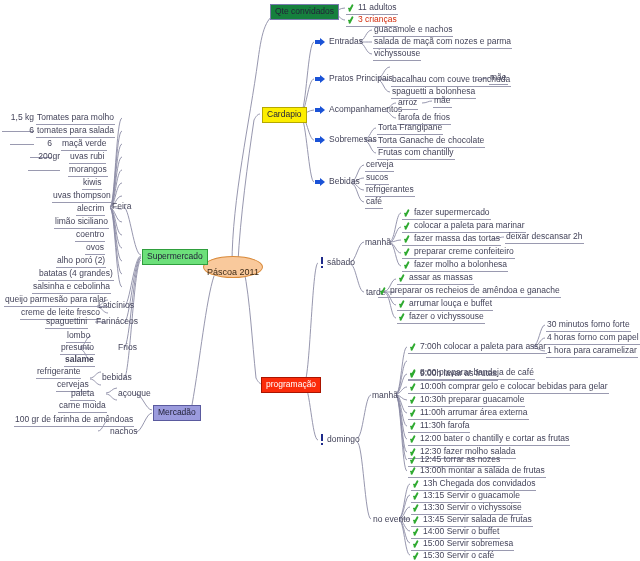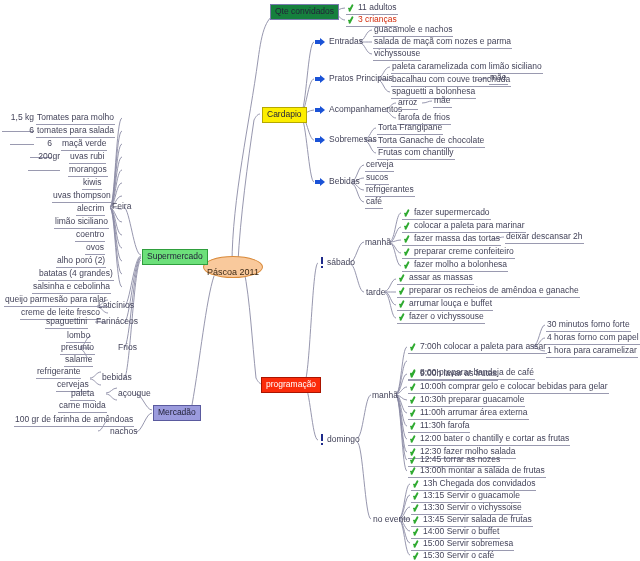--- a/index.html
+++ b/index.html
@@ -318,22 +318,20 @@
   <div class="leaf" style="left:373px; top:24px;">
     <span>guacamole e nachos</span></div>
   <div class="leaf" style="left:373px; top:36px;">
     <span>salada de maçã com nozes e parma</span></div>
   <div class="leaf" style="left:373px; top:48px;">
     <span>vichyssouse</span></div>
 
   <div class="plain" style="left:315px; top:73px;">
     <span class="arrw"></span><span>Pratos Principais</span>
   </div>
-  <div class="leaf" style="left:391px; top:61px;">
-    <span>paleta caramelizada com limão siciliano</span></div>
   <div class="leaf" style="left:391px; top:74px;">
     <span>bacalhau com couve tronchuda</span></div>
   <div class="leaf" style="left:489px; top:72px;">
     <span>mãe</span></div>
   <div class="leaf" style="left:391px; top:86px;">
     <span>spaguetti a bolonhesa</span></div>
 
   <div class="plain" style="left:315px; top:104px;">
     <span class="arrw"></span><span>Acompanhamentos</span>
   </div>
@@ -421,21 +419,21 @@
     <span>Farináceos</span></div>
   <div class="leaf" style="left:45px; top:316px;">
     <span>spaguettini</span></div>
 
   <div class="plain" style="left:118px; top:342px;">
     <span>Frios</span></div>
   <div class="leaf" style="left:66px; top:330px;">
     <span>lombo</span></div>
   <div class="leaf" style="left:60px; top:342px;">
     <span>presunto</span></div>
-  <div class="leaf" style="left:64px; top:354px;">
+  <div class="leaf" style="left:64px; top:354px;font-weight:bold;">
     <span>salame</span></div>
 
   <div class="plain" style="left:102px; top:372px;">
     <span>bebidas</span></div>
   <div class="leaf" style="left:36px; top:366px;">
     <span>refrigerante</span></div>
   <div class="leaf" style="left:56px; top:379px;">
     <span>cervejas</span></div>
 
   <div class="plain" style="left:118px; top:388px;">
@@ -466,21 +464,21 @@
     <span>deixar descansar 2h</span></div>
   <div class="leaf" style="left:402px; top:246px;">
     <span class="chk"></span><span>preparar creme confeiteiro</span></div>
   <div class="leaf" style="left:402px; top:259px;">
     <span class="chk"></span><span>fazer molho a bolonhesa</span></div>
 
   <div class="plain" style="left:366px; top:287px;">
     <span>tarde</span></div>
   <div class="leaf" style="left:397px; top:272px;">
     <span class="chk"></span><span>assar as massas</span></div>
-  <div class="leaf" style="left:397px; top:285px;">
+  <div class="leaf" style="left:378px; top:285px;">
     <span class="chk"></span><span>preparar os  recheios de amêndoa e ganache</span></div>
   <div class="leaf" style="left:397px; top:298px;">
     <span class="chk"></span><span>arrumar louça e buffet</span></div>
   <div class="leaf" style="left:397px; top:311px;">
     <span class="chk"></span><span>fazer o vichyssouse</span></div>
 
   <div class="plain" style="left:319px; top:434px;">
     <span class="excl"></span><span>domingo</span>
   </div>
   <div class="plain" style="left:372px; top:390px;">

